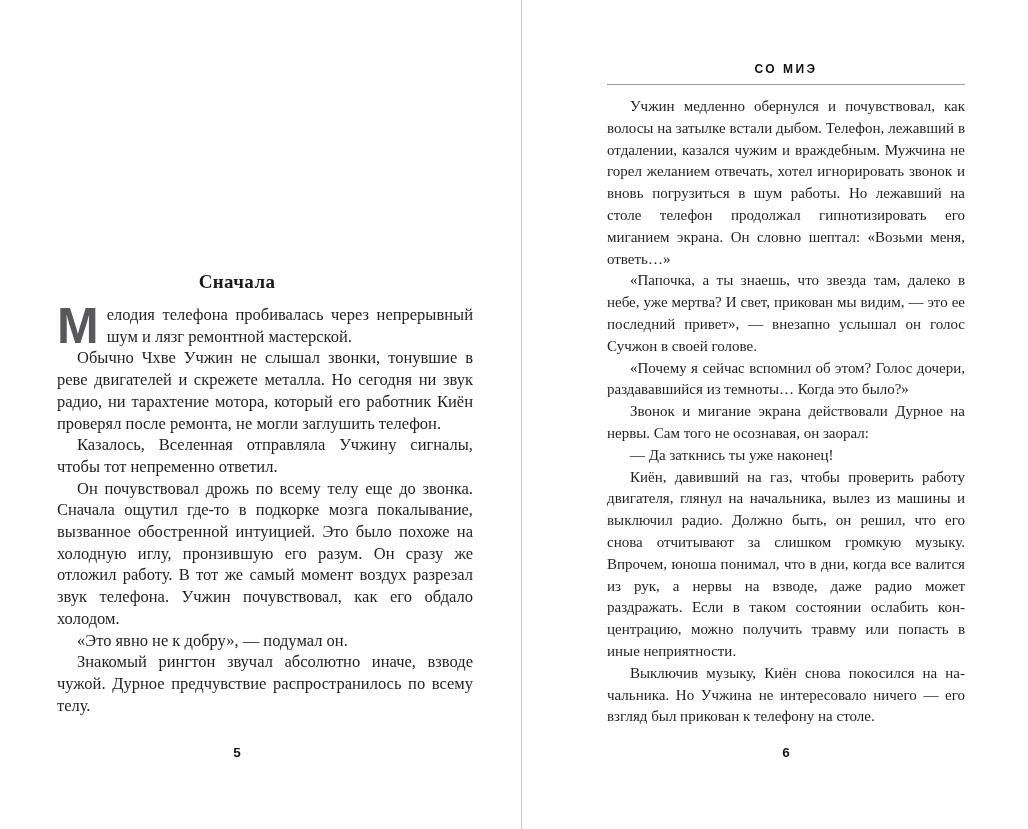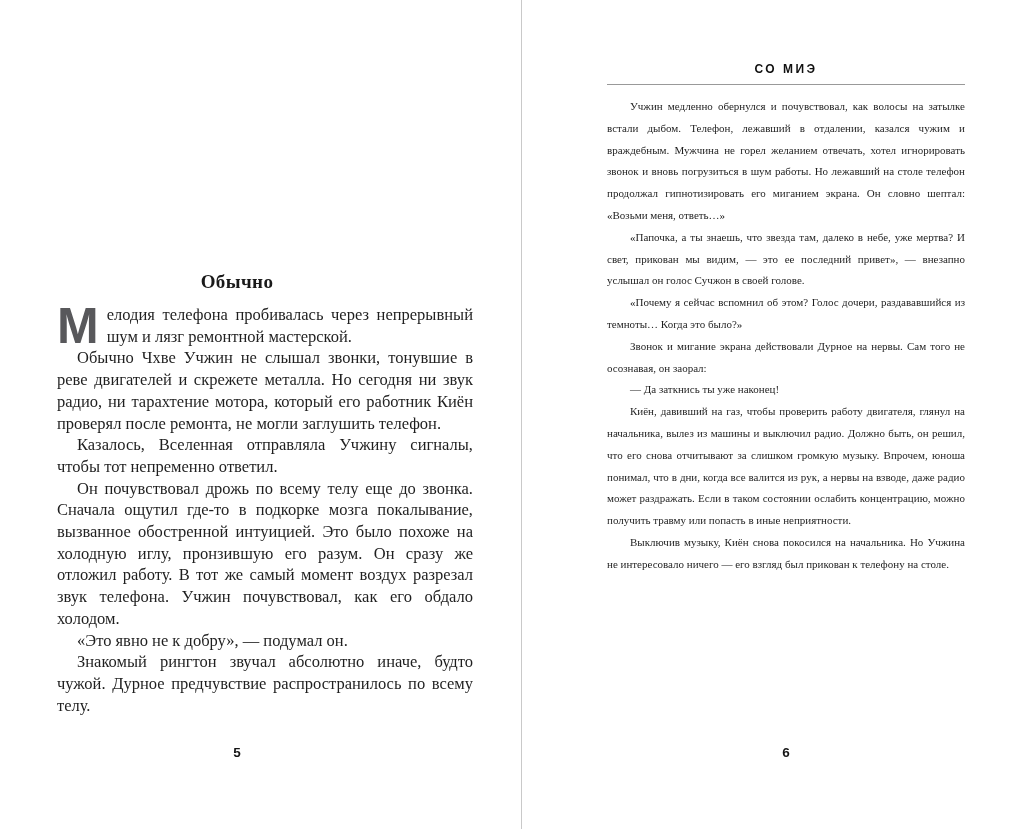--- a/index.html
+++ b/index.html
@@ -65,48 +65,48 @@
     font-weight: bold; font-size: 12px; letter-spacing: 2.5px;
     color: #101010;
     transform: scaleY(1.12);
   }
   .head-rule {
     position: absolute; top: 84px; left: 0; width: 358px;
     margin: 0; border: none; border-top: 1px solid #999999;
   }
   .body-right {
     position: absolute; top: 96px; left: 0; width: 358px;
-    font-size: 11px; line-height: 21.8px;
+    font-size: 15px; line-height: 21.8px;
     text-align: justify;
   }
   .body-right p { margin: 0; text-indent: 23px; }
   .page-number-right {
     position: absolute; top: 745px; left: 0; width: 358px;
     text-align: center;
     font-family: "Liberation Sans", sans-serif;
     font-weight: bold; font-size: 13.5px; color: #141414;
   }
 </style>
 </head>
 <body>
 
 <div class="spread">
 
   <div class="spine"></div>
 
   <div class="page page-left">
-    <h1 class="chapter-title">Обычно</h1>
+    <h1 class="chapter-title">Сначала</h1>
 
     <div class="body-left">
       <p class="opening"><span class="dropcap">М</span><span>елодия телефона пробивалась через непрерыв­ный шум и лязг ремонтной мастерской.</span></p>
       <p>Обычно Чхве Учжин не слышал звонки, тонувшие в реве двигателей и скрежете металла. Но сегодня ни звук радио, ни тарахтение мотора, который его работник Киён проверял после ремонта, не могли заглушить телефон.</p>
       <p>Казалось, Вселенная отправляла Учжину сигналы, чтобы тот непременно ответил.</p>
       <p>Он почувствовал дрожь по всему телу еще до звонка. Сначала ощутил где-то в подкорке мозга покалывание, вызванное обостренной интуицией. Это было похоже на холодную иглу, пронзившую его разум. Он сразу же отложил работу. В тот же самый момент воздух разрезал звук телефона. Учжин почувствовал, как его обдало холодом.</p>
       <p>«Это явно не к добру», — подумал он.</p>
-      <p>Знакомый рингтон звучал абсолютно иначе, будто чужой. Дурное предчувствие распространи­лось по всему телу.</p>
+      <p>Знакомый рингтон звучал абсолютно иначе, взводе чужой. Дурное предчувствие распространи­лось по всему телу.</p>
     </div>
 
     <div class="page-number-left">5</div>
   </div>
 
   <div class="page page-right">
     <div class="running-head">СО МИЭ</div>
     <hr class="head-rule">
 
     <div class="body-right">

